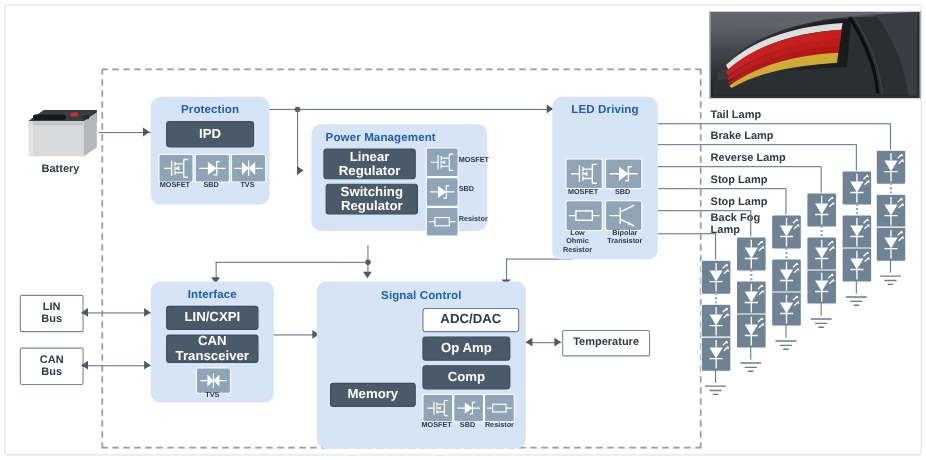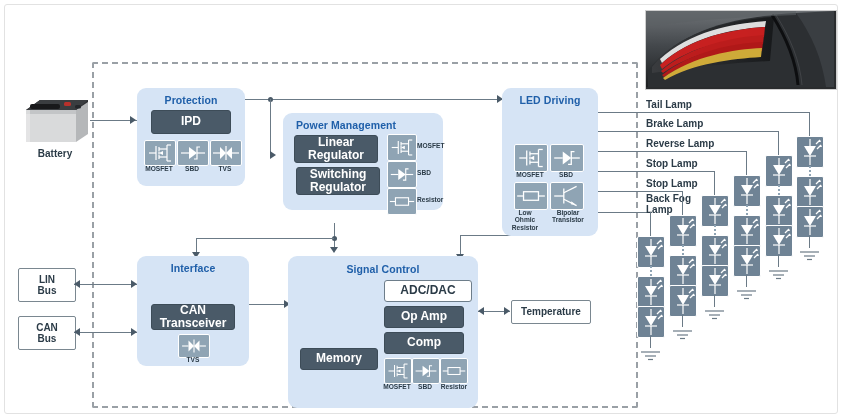--- a/index.html
+++ b/index.html
@@ -294,20 +294,21 @@
     </div>
     <div class="comp-lab" style="left: 2px; top: 121px; width: 42px; white-space: pre-line;">Low
 Ohmic
 Resistor</div>
     <div class="comp-lab" style="left: 44px; top: 121px; width: 44px; white-space: pre-line;">Bipolar
 Transistor</div>
   </div>
 
   <div class="group abs" style="left:137px;top:256px;width:112px;height:110px;">
     <div class="group-title" style="top:6px;">Interface</div>
+    <div class="blk" style="left:14px;top:22px;width:84px;height:22px;">LIN/CXPI</div>
     <div class="blk" style="left: 14px; top: 48px; width: 84px; height: 26px; white-space: pre-line;">CAN
 Transceiver</div>
     <div class="comp" style="left:41px;top:78px;width:30px;height:22px;">
       <svg viewBox="0 0 30 24">
           <g stroke="#ffffff" stroke-width="1.2" fill="none">
         <line x1="2" y1="12" x2="9" y2="12"></line>
             <line x1="21" y1="12" x2="28" y2="12"></line>
         <polygon points="9,6 9,18 15,12" fill="#ffffff" stroke="none"></polygon>
         <polygon points="21,6 21,18 15,12" fill="#ffffff" stroke="none"></polygon>
         <line x1="15" y1="5" x2="15" y2="19"></line>

